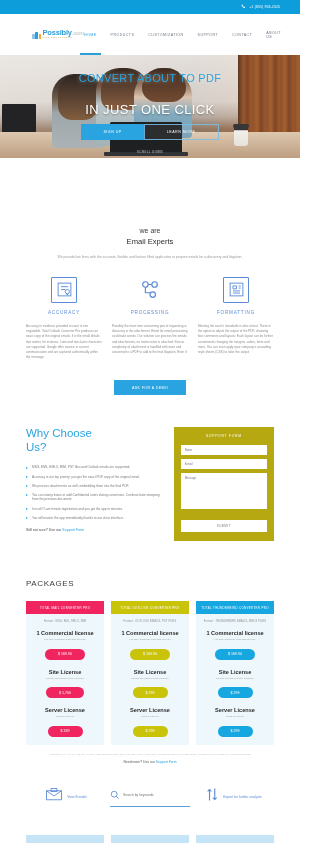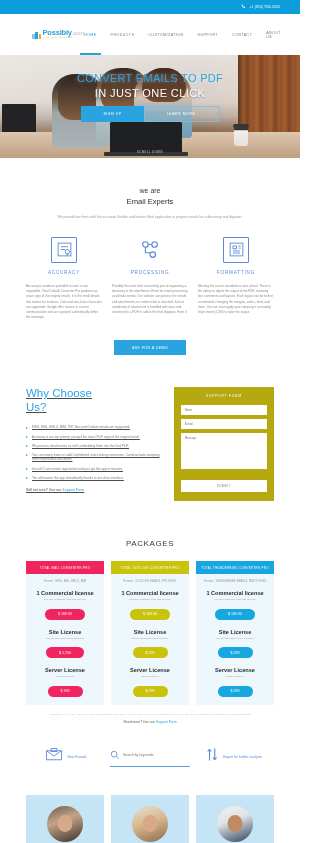--- a/index.html
+++ b/index.html
@@ -141,42 +141,42 @@
     background:rgba(255,255,255,.04);
   }
   .hero-content {
     position:absolute; left:0; right:0; top:17px; text-align:center; z-index:5;
   }
   .hero-title {
     font-size:11px; color:#2aa4e0; letter-spacing:.3px; font-weight:normal;
     text-shadow:0 0 4px rgba(255,255,255,.45);
   }
   .hero-sub {
-    font-size:11px; color:#ffffff; letter-spacing:.4px; margin-top:3px;
+    font-size:13px; color:#ffffff; letter-spacing:.4px; margin-top:18px;
     text-shadow:0 1px 2px rgba(0,0,0,.35);
   }
   .hero-btns {
     margin-top:7px; display:flex; justify-content:center; gap:0;
   }
   .btn-signup {
     background:#2aa4e0; color:#fff; font-size:3.6px; letter-spacing:.5px;
     padding:5px 22px; border:none; text-transform:uppercase; cursor:pointer;
   }
   .btn-learn {
     background:rgba(255,255,255,.06); color:#fff; font-size:3.6px; letter-spacing:.5px;
     padding:5px 22px; border:1px solid rgba(120,190,230,.85); text-transform:uppercase; cursor:pointer;
   }
   .hero-scroll {
     position:absolute; left:0; right:0; bottom:4px; text-align:center;
     font-size:2.6px; color:rgba(255,255,255,.8); letter-spacing:.6px; z-index:5;
   }
 
   
   .section { padding:0 26px; }
-  .weare { padding-top:29px; text-align:center; }
+  .weare { padding-top:29px; text-align:center;margin-top:40px; }
   .weare h3 { font-size:7px; font-weight:normal; color:#3d3d3d; }
   .weare h2 { font-size:7.6px; font-weight:normal; color:#2d2d2d; margin-top:2.5px; }
   .weare p {
     font-size:3.4px; color:#9a9a9a; margin-top:9px; line-height:1.5;
     max-width:250px; margin-left:auto; margin-right:auto;
   }
 
   .features { display:flex; gap:10px; margin-top:17px; }
   .feature { flex:1; text-align:center; }
   .feature .ficon {
@@ -194,21 +194,21 @@
   }
 
   .addbtn-wrap { text-align:center; margin-top:14px; padding-bottom:22px; }
   .btn-add {
     background:#2aa4e0; color:#fff; border:none; cursor:pointer;
     font-size:3.6px; letter-spacing:.4px; padding:5.5px 18px; text-transform:uppercase;
   }
 
   
   .why { display:flex; gap:14px; padding:10px 26px 24px; align-items:flex-start; }
-  .why-left { flex:1.55;text-decoration:underline; }
+  .why-left { flex:1.55; }
   .why-left h2 {
     font-size:11.5px; color:#2aa4e0; font-weight:normal; line-height:1.18;
   }
   .why-list { list-style:none; margin-top:11px; }
   .why-list li {
     font-size:3.2px; color:#7b7b7b; line-height:1.45;
     padding-left:6px; position:relative; margin-bottom:4.5px;
   }
   .why-list li:before {
     content:""; position:absolute; left:0; top:1.2px;
@@ -232,21 +232,21 @@
   }
   .support-form textarea { height:36px; resize:none; }
   .support-form button {
     width:100%; background:#fff; border:none; cursor:pointer;
     font-size:3px; color:#7b7b7b; padding:4px 0; letter-spacing:.5px; text-transform:uppercase;
   }
 
   
   .packages { padding:14px 26px 8px; }
   .packages h2 {
-    text-align:center; font-size:8px; font-weight:normal; color:#3a3a3a;
+    font-size:8px; font-weight:normal; color:#3a3a3a;
     letter-spacing:.6px; margin-bottom:13px;
   }
   .pkgs { display:flex; gap:7px; }
   .pkg { flex:1; background:#eef7fb; padding-bottom:8px; }
   .pkg .pkg-head {
     text-align:center; color:#fff; font-size:2.9px; letter-spacing:.35px;
     padding:4.5px 2px; text-transform:uppercase;
   }
   .pkg .pkg-format {
     text-align:center; font-size:2.6px; color:#8e8e8e; padding:6px 2px 7px;
@@ -345,21 +345,21 @@
   <div class="person-b">
       <span class="hair"></span>
     </div>
   <div class="person-c">
       <span class="hair"></span>
     </div>
   <div class="laptop"></div>
   <div class="cup"></div>
   <div class="overlay"></div>
   <div class="hero-content">
-    <div class="hero-title">CONVERT EMAILS TO PDF</div>
+    <div class="hero-title">CONVERT ABOUT TO PDF</div>
     <div class="hero-sub">IN JUST ONE CLICK</div>
     <div class="hero-btns">
       <button class="btn-signup">SIGN UP</button>
       <button class="btn-learn">LEARN MORE</button>
     </div>
   </div>
   <div class="hero-scroll">SCROLL DOWN</div>
 </div>
 
 <div class="section weare">

